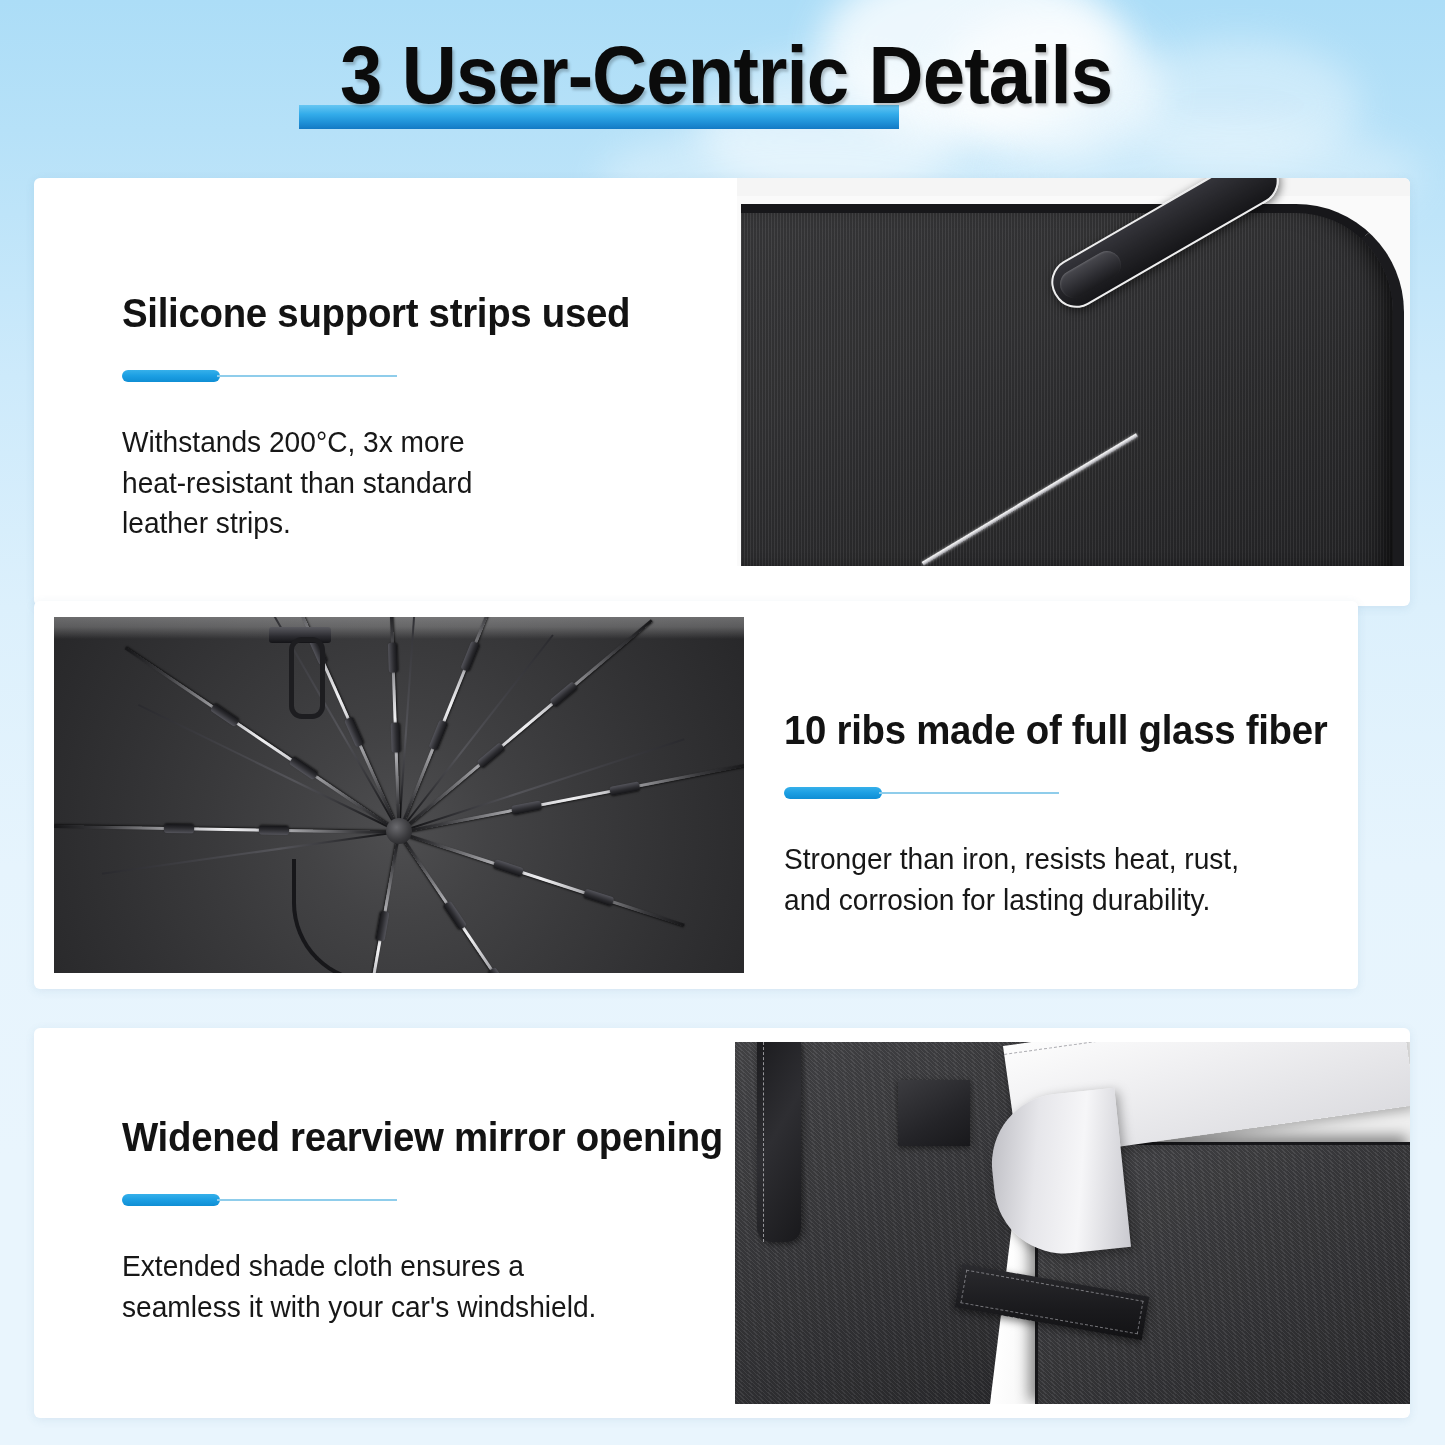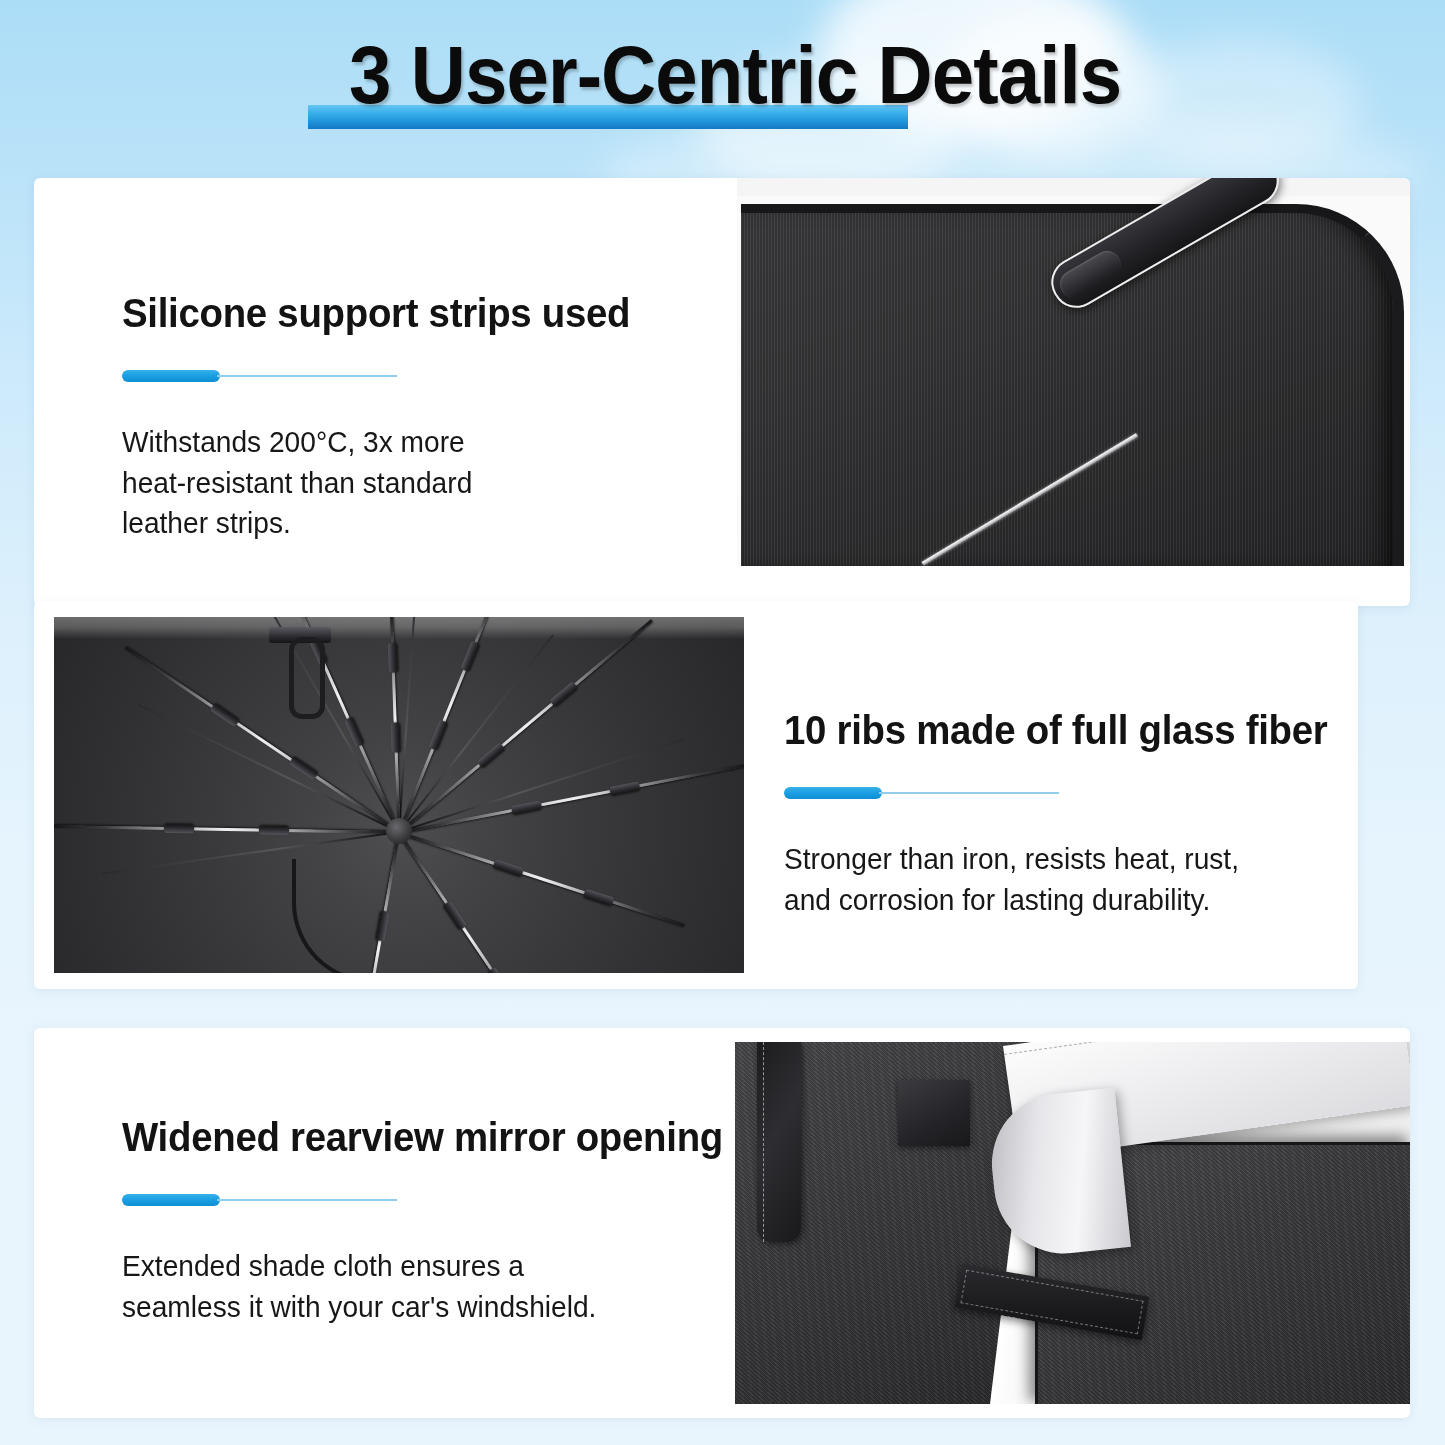--- a/index.html
+++ b/index.html
@@ -16,21 +16,21 @@
   
   .cloud{position:absolute;border-radius:50%;background:#ffffff;filter:blur(18px);pointer-events:none;}
   .c1{left:820px;top:-40px;width:300px;height:180px;opacity:.78;}
   .c2{left:940px;top:10px;width:220px;height:150px;opacity:.65;}
   .c3{left:700px;top:60px;width:260px;height:140px;opacity:.45;}
   .c4{left:1120px;top:40px;width:240px;height:130px;opacity:.35;}
   .c5{left:600px;top:120px;width:420px;height:120px;opacity:.30;}
   .c6{left:1000px;top:120px;width:420px;height:110px;opacity:.28;}
 
   
-  .header{position:absolute;left:13px;top:0;width:1248px;height:175px;}
+  .header{position:absolute;left:4px;top:0;width:1248px;height:175px;}
   .title-wrap{position:absolute;left:0;top:34px;width:1445px;text-align:center;}
   .title-underline{
     position:absolute;left:295px;top:105px;width:600px;height:24px;
     background:linear-gradient(180deg,#66C6F2 0%,#33ACEA 38%,#1E8FD6 75%,#1379C4 100%);
   }
   .title{
     position:relative;z-index:2;
     display:inline-block;
     font-family:"Liberation Sans","DejaVu Sans",sans-serif;
     font-weight:700;font-size:82px;letter-spacing:-1px;color:#0B0B0B;

